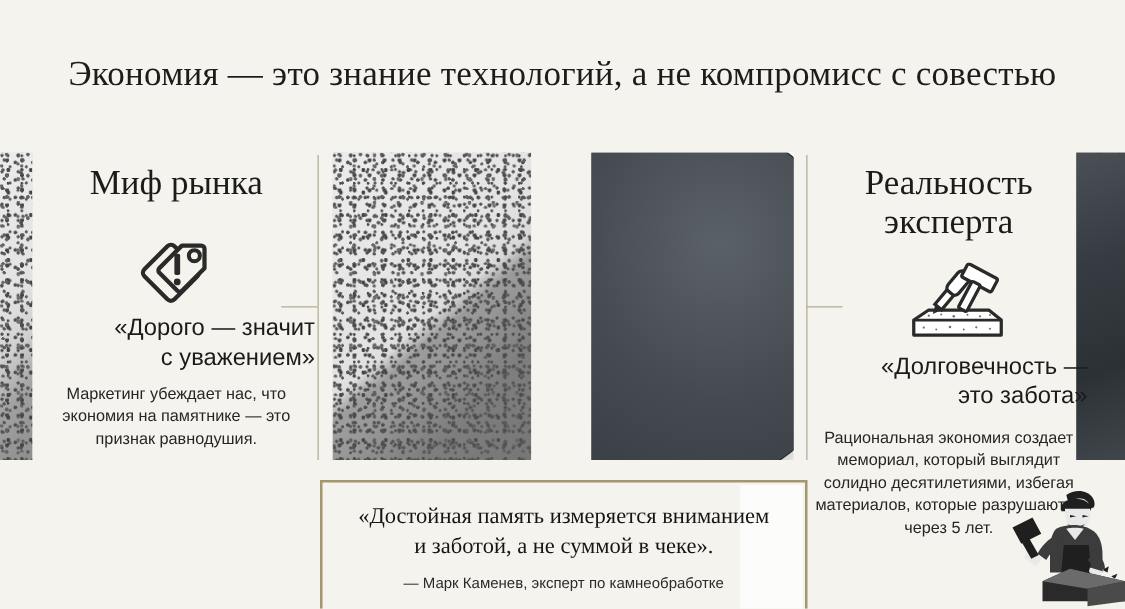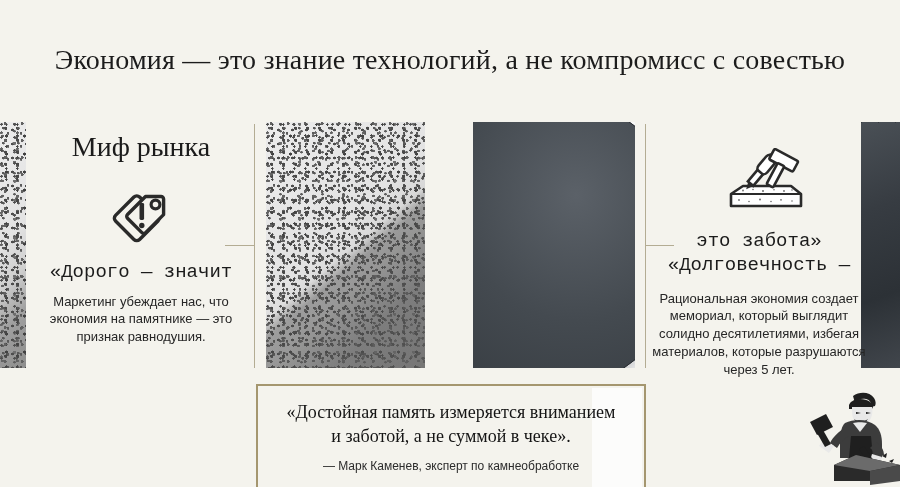--- a/index.html
+++ b/index.html
@@ -95,23 +95,23 @@
   .col{position:absolute;top:132px;width:222px;text-align:center;}
   .col-left{left:30px;}
   .col-right{left:648px;}
 
   .col-head{
     font-family:"Liberation Serif", serif;
     font-size:28px;color:#1b1b1b;line-height:1.1;
   }
   .icon-wrap{margin-top:14px;height:74px;display:flex;align-items:center;justify-content:center;}
   .col-quote{
-    margin-top:10px;
-    font-family:Liberation Mono, monospace;
-    font-size:19px;color:#1b1b1b;line-height:1.25;
+    margin-top:0;
+    font-family:Liberation Sans, sans-serif;
+    font-size:19px;color:#1b1b1b;line-height:1.25;text-align:right;
   }
   .col-body{
     margin-top:8px;
     font-size:13px;color:#262626;line-height:1.38;
   }
   .col-right .col-body{margin-top:12px;}
 
   
   .vline{position:absolute;width:1px;background:#b3ac93;}
   .vline-l{left:254px;top:124px;height:244px;}
@@ -189,26 +189,28 @@
         </g>
         <path d="M21.5 35.5 L39.5 17.5 L55 17.5 A2.6 2.6 0 0 1 57.6 20.1 L57.6 35.6 L39.6 53.6 A2.6 2.6 0 0 1 35.9 53.6 L21.5 39.2 A2.6 2.6 0 0 1 21.5 35.5 Z" fill="#f4f3ed" stroke="#2a2a2a" stroke-width="3.4" stroke-linejoin="round"></path>
         <circle cx="49.5" cy="25.5" r="4.4" fill="none" stroke="#2a2a2a" stroke-width="3.2"></circle>
         <rect x="33.5" y="24" width="4.6" height="17" rx="1.4" fill="#2a2a2a" transform="rotate(0 35.8 32)"></rect>
         <circle cx="35.8" cy="46.5" r="2.7" fill="#2a2a2a"></circle>
       </svg>
     </div>
 
     <div class="col-quote">
       <div>«Дорого — значит</div>
+      <div>с уважением»</div>
     </div>
 
     <div class="col-body">Маркетинг убеждает нас, что экономия на памятнике — это признак равнодушия.</div>
   </div>
 
   <div class="col col-right">
+    <div class="col-head">Реальность эксперта</div>
 
     <div class="icon-wrap">
       <svg width="92" height="70" viewBox="0 0 92 70" aria-hidden="true">
 
         <path d="M18 46 L30 38 L78 38 L88 46 L88 58 L18 58 Z" fill="#ffffff" stroke="#2a2a2a" stroke-width="2.6" stroke-linejoin="round"></path>
         <path d="M18 46 L88 46" stroke="#2a2a2a" stroke-width="2.2"></path>
         <g fill="#6d6d6d">
           <circle cx="30" cy="42.5" r=".9"></circle>
             <circle cx="40" cy="41.5" r=".8"></circle>
           <circle cx="50" cy="43" r="1"></circle>
@@ -230,22 +232,22 @@
         </g>
 
         <g transform="rotate(28 66 20)">
           <rect x="53" y="5" width="27" height="12" rx="1.6" fill="#ffffff" stroke="#2a2a2a" stroke-width="2.6"></rect>
           <rect x="62.5" y="16" width="7.5" height="24" rx="1.5" fill="#ffffff" stroke="#2a2a2a" stroke-width="2.6"></rect>
         </g>
       </svg>
     </div>
 
     <div class="col-quote">
+      <div>«Долговечность —</div>
       <div>это забота»</div>
-      <div>«Долговечность —</div>
     </div>
 
     <div class="col-body">Рациональная экономия создает мемориал, который выглядит солидно десятилетиями, избегая материалов, которые разрушаются через 5 лет.</div>
   </div>
 
   <div class="quotebox">
     <div class="half"></div>
     <div class="qb-main">«Достойная память измеряется вниманием</div>
     <div class="qb-main">и заботой, а не суммой в чеке».</div>
     <div class="qb-attr">— Марк Каменев, эксперт по камнеобработке</div>

